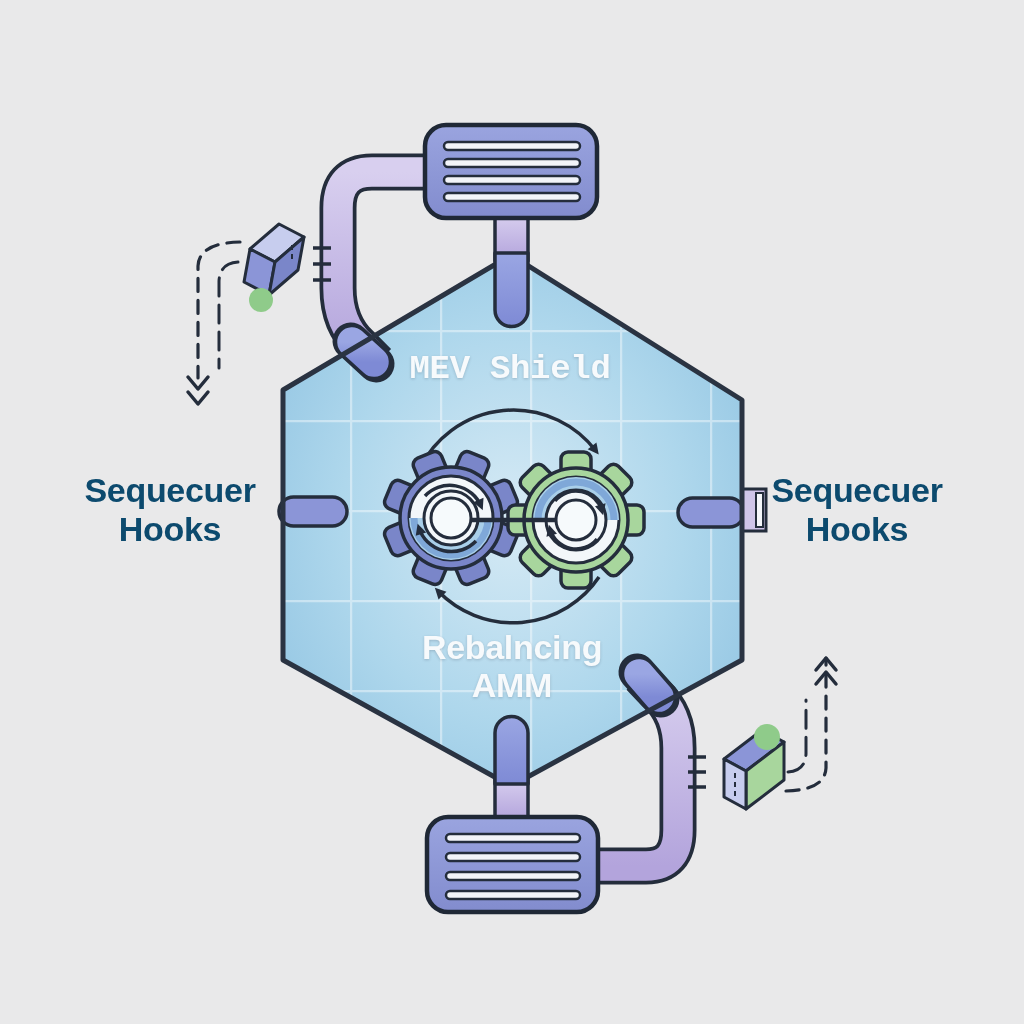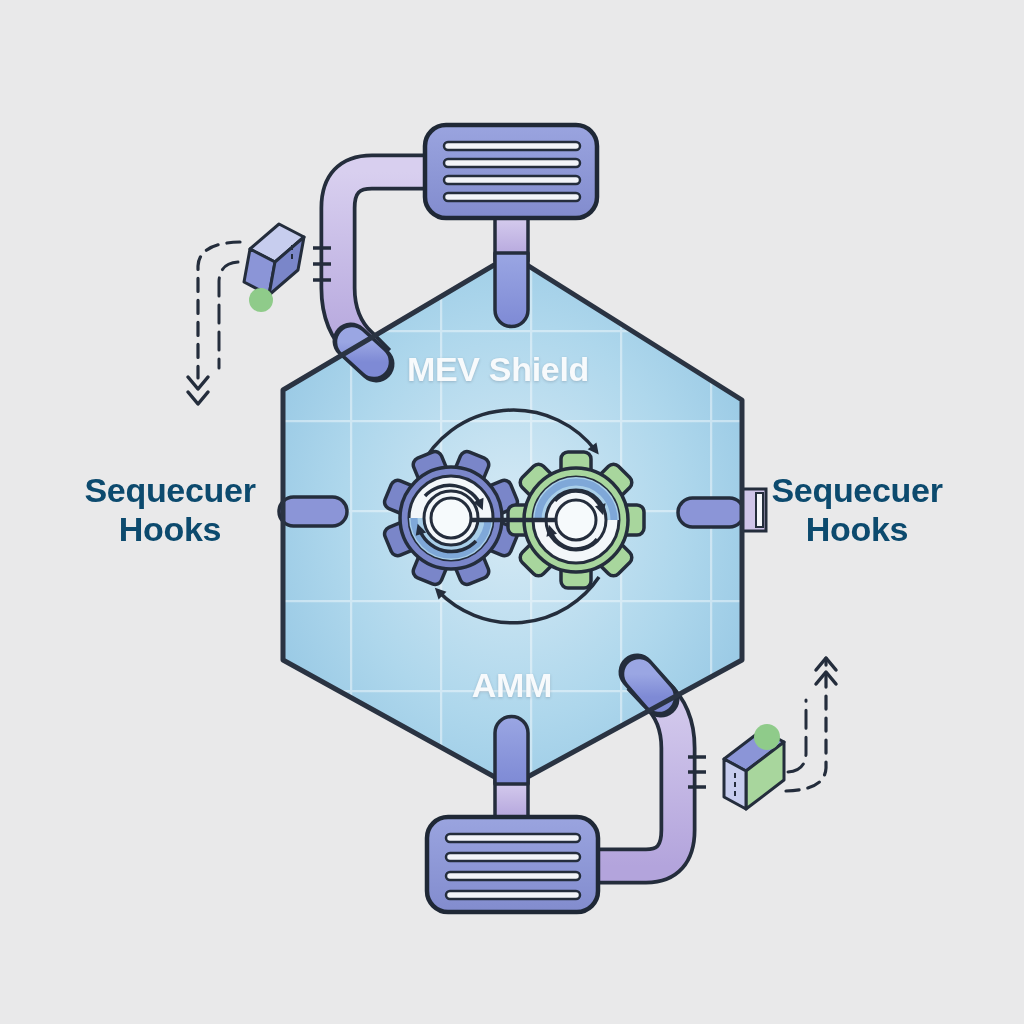--- a/index.html
+++ b/index.html
@@ -12,21 +12,21 @@
   .label {
     position:absolute; font-weight:700; text-align:center;
     line-height:39px; letter-spacing:-0.3px; white-space:pre-line;
     user-select:none;
   }
   .label-white {
     color:#f7fafc; font-size:34px;
     text-shadow:0 1px 3px rgba(30,40,60,0.22);
   }
   .label-dark { color:#0c4a6e; font-size:34px; }
-  #label-mev   { left:348px; top:350px; width:300px; }
+  #label-mev   { left:360px; top:350px; width:300px;font-family:Liberation Mono, monospace; }
   #label-amm   { left:362px; top:628px; width:300px; line-height:38px; }
   #label-hooks-left  { left:52px;  top:471px; width:236px; }
   #label-hooks-right { left:739px; top:471px; width:236px; }
 </style>
 </head>
 <body>
 
 <div id="stage">
 
 <svg id="scene-svg" width="1024" height="1024" viewBox="0 0 1024 1024">
@@ -187,19 +187,19 @@
   <g stroke="#242d3c" fill="none" stroke-linecap="round" stroke-linejoin="round">
     <path d="M 786 791 Q 825 790 826 768 L 826 658" stroke-width="3.2" stroke-dasharray="13 9"></path>
     <path d="M 816 670 L 826 658 L 836 670" stroke-width="3.5"></path>
     <path d="M 816 684 L 826 672 L 836 684" stroke-width="3.5"></path>
     <path d="M 788 772 Q 805 771 806 754 L 806 700" stroke-width="3" stroke-dasharray="18 9"></path>
   </g>
 </svg>
 
   <div id="label-mev" class="label label-white">MEV Shield</div>
 
-  <div id="label-amm" class="label label-white"><br><span>AMM</span></div>
+  <div id="label-amm" class="label label-white"><span>Rebalncing</span><br><span>AMM</span></div>
 
   <div id="label-hooks-left" class="label label-dark"><span>Sequecuer</span><br><span>Hooks</span></div>
 
   <div id="label-hooks-right" class="label label-dark"><span>Sequecuer</span><br><span>Hooks</span></div>
 
 </div>
 
 </body></html>

